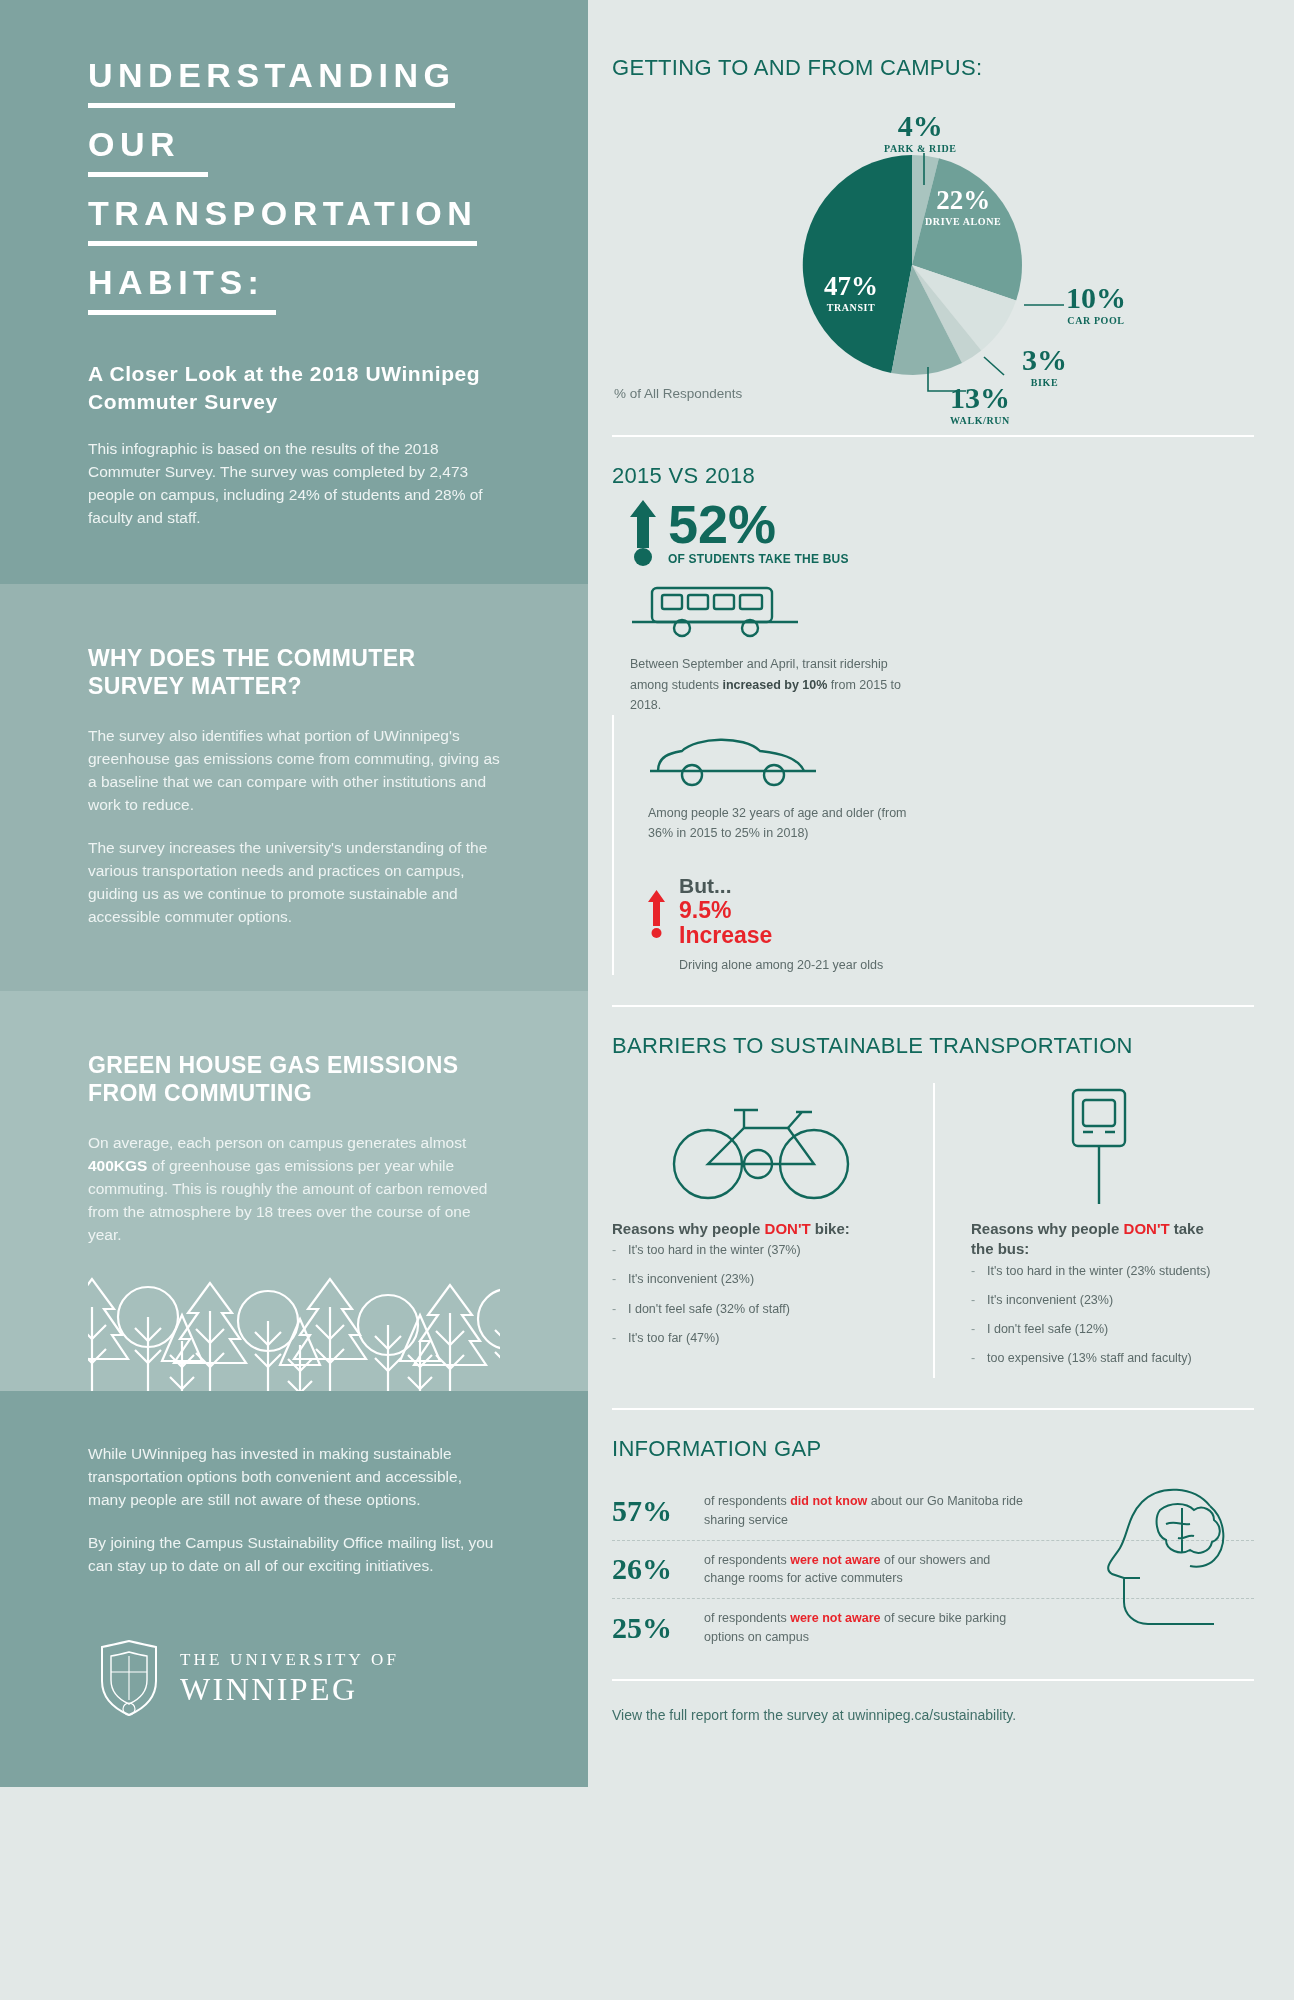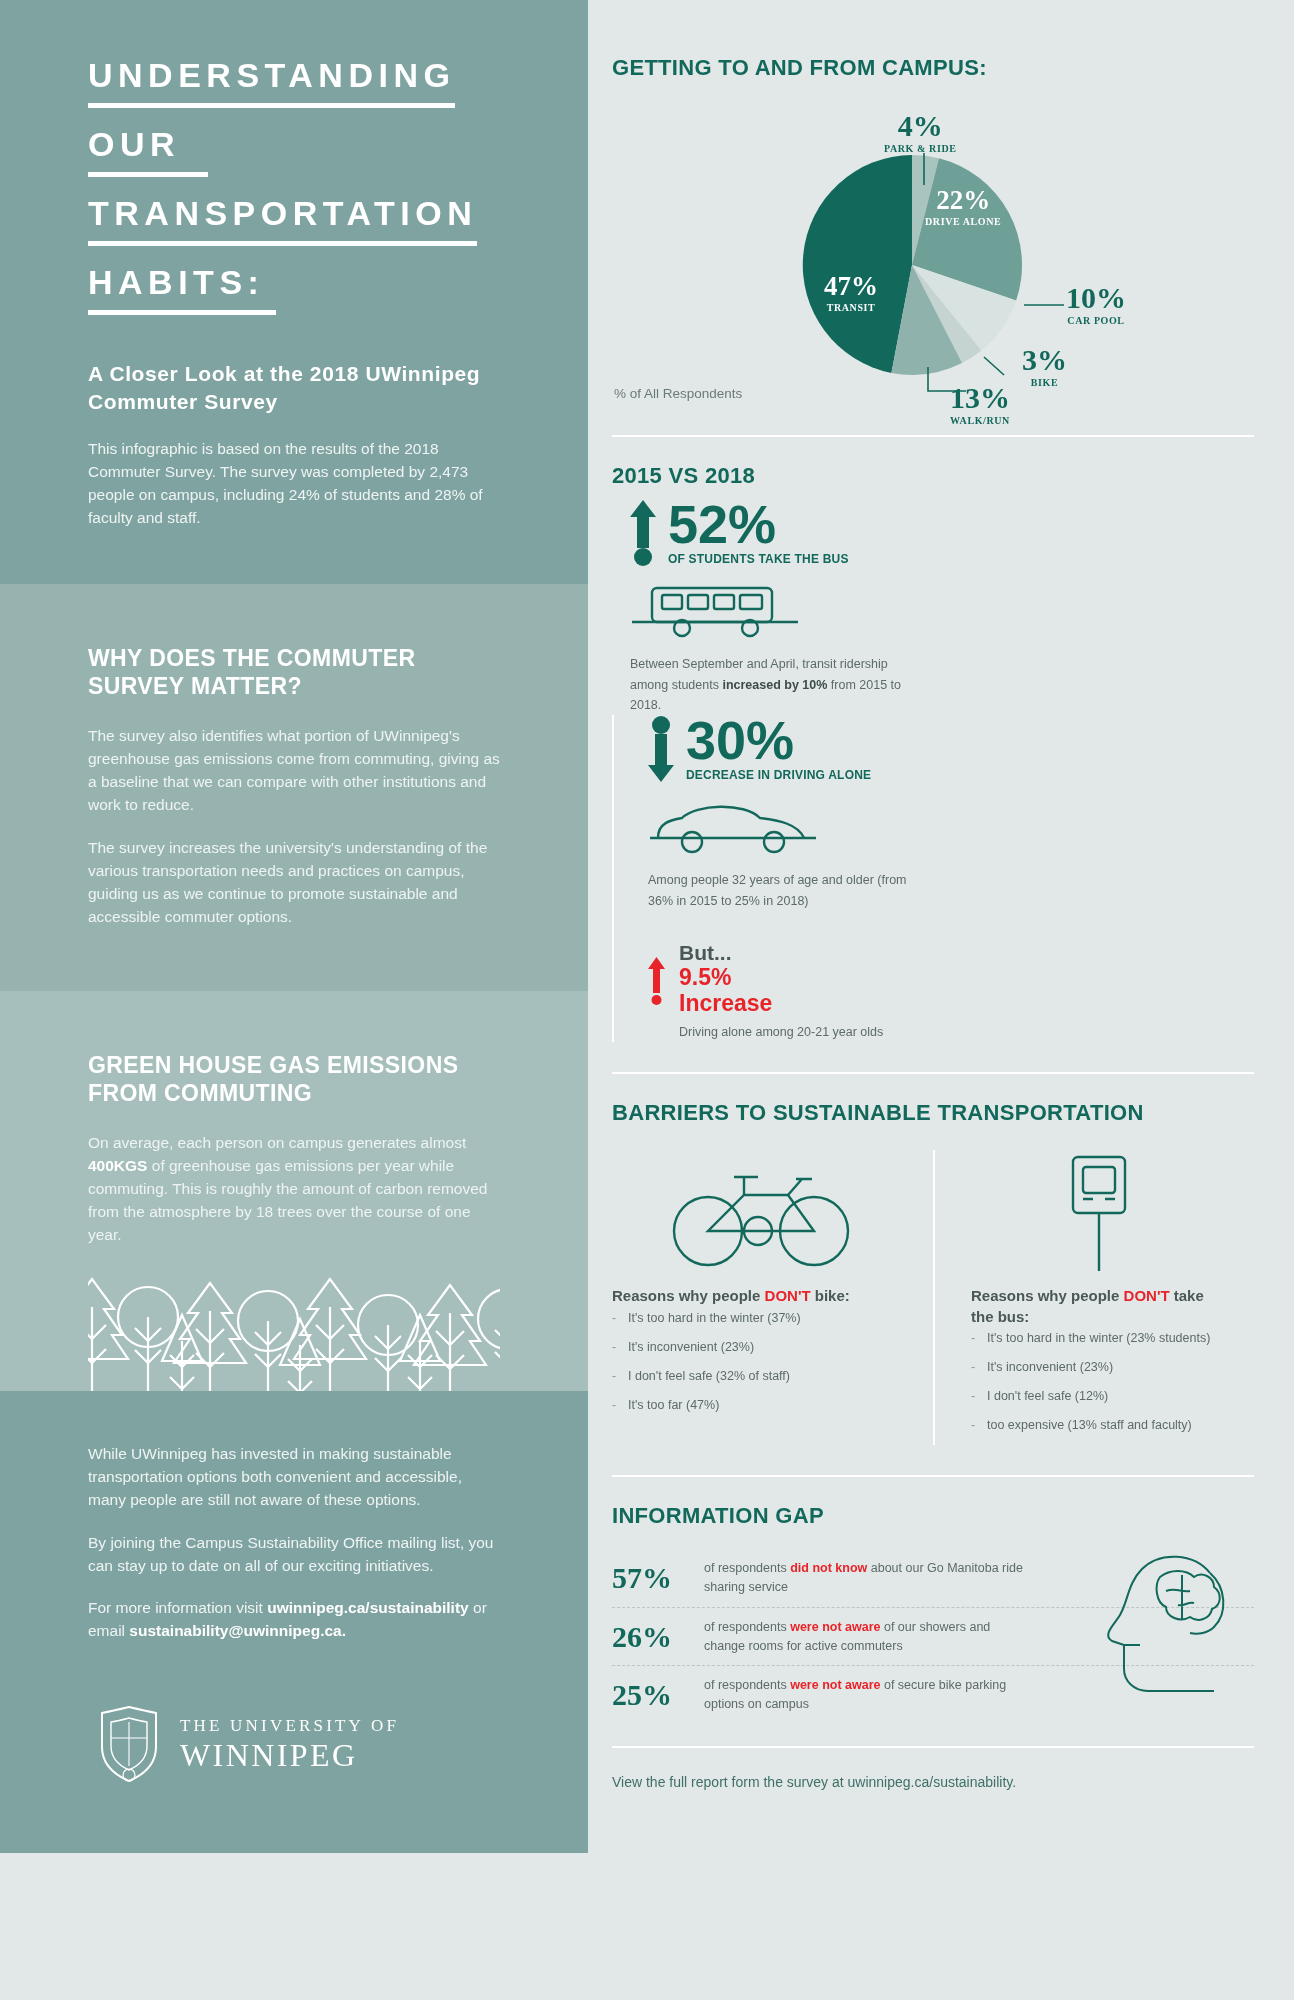--- a/index.html
+++ b/index.html
@@ -50,21 +50,21 @@
 
   .uw-logo { display:flex; align-items:center; gap:18px; margin-top:62px; padding-left:8px;}
   .crest { width:66px; height:78px; flex:none; }
   .uw-words { color:#fff; line-height:1.0; }
   .uw-words .l1 { font-size:17px; letter-spacing:3.2px; font-family:"Liberation Serif", serif; }
   .uw-words .l2 { font-size:32px; letter-spacing:2.4px; font-family:"Liberation Serif", serif; margin-top:5px;}
 
   
   .right { width:706px; background:#e2e8e7; padding:55px 40px 30px 24px; position:relative; }
   .r-head {
-    color:#11685b; font-size:22px; font-weight:700; letter-spacing:0.3px;
+    color:#11685b; font-size:22px; font-weight:400; letter-spacing:0.3px;
     text-transform:uppercase;
   }
   hr.divider { border:none; border-top:2px solid #fff; margin:30px 0 26px; }
 
   
   .pie-wrap { position:relative; height:310px; margin-top:14px; }
   .pie-note { color:#6a7a79; font-size:13.5px; position:absolute; left:2px; bottom:4px;}
   .pie-lbl { position:absolute; text-align:center; color:#11685b; }
   .pie-lbl .big { font-size:30px; font-weight:700; font-family:"Liberation Serif", serif; line-height:1; }
   .pie-lbl .sm { font-size:10px; font-weight:700; letter-spacing:0.6px; font-family:"Liberation Serif", serif; margin-top:2px;}
@@ -174,23 +174,20 @@
               <use href="#s" x="420" y="28"></use>
             <use href="#s" x="540" y="32"></use>
           </g>
         </svg>
       </div>
     </div>
 
     <div class="band band-4">
       <div class="body-text">While UWinnipeg has invested in making sustainable transportation options both convenient and accessible,  many people are still not aware of these options.</div>
       <div class="body-text">By joining the Campus Sustainability Office mailing list, you can stay up to date on all of our exciting initiatives.</div>
-      <div class="body-text" style="margin-top:20px">
-        <span>For more information visit </span><b>uwinnipeg.ca/sustainability</b><span> or email </span><b>sustainability@uwinnipeg.ca.</b>
-      </div>
       <div class="uw-logo">
         <svg class="crest" viewBox="0 0 66 78">
           <path d="M33 2 C16 6 6 8 6 8 v34 c0 18 13 28 27 34 c14 -6 27 -16 27 -34 V8 s-10 -2 -27 -6z" fill="none" stroke="#fff" stroke-width="2"></path>
           <path d="M33 13 C22 16 15 17 15 17 v24 c0 13 9 20 18 24 c9 -4 18 -11 18 -24 V17 s-7 -1 -18 -4z" fill="none" stroke="#fff" stroke-width="1.4"></path>
           <path d="M33 17 v44 M15 33 h36" stroke="#fff" stroke-width="1.1" fill="none"></path>
           <circle cx="33" cy="70" r="6" fill="none" stroke="#fff" stroke-width="1.2"></circle>
         </svg>
         <div class="uw-words">
           <div class="l1">THE UNIVERSITY OF</div>
           <div class="l2">WINNIPEG</div>
@@ -284,30 +281,20 @@
               <circle cx="120" cy="46" r="8"></circle>
             </g>
           </svg>
         </div>
         <div class="cmp-text">
           <span>Between September and April, transit ridership among students </span><b>increased by 10%</b><span> from 2015 to 2018.</span>
         </div>
       </div>
 
       <div class="cmp-col right-col">
-        <div class="stat-row">
-          <svg class="arrow-down" viewBox="0 0 26 66">
-            <circle cx="13" cy="9" r="9" fill="#11685b"></circle>
-            <path d="M13 66 L0 49 H7 V18 H19 V49 H26 Z" fill="#11685b"></path>
-          </svg>
-          <div>
-            <div class="stat-num">30%</div>
-            <div class="stat-cap">DECREASE IN DRIVING ALONE</div>
-          </div>
-        </div>
         <div class="icon-box">
           <svg width="170" height="56" viewBox="0 0 170 56">
             <g fill="none" stroke="#11685b" stroke-width="2.4">
               <path d="M10 40 C10 24 24 22 34 20 C48 6 96 4 112 20 C130 22 150 26 156 40"></path>
               <path d="M2 40 H168"></path>
               <circle cx="44" cy="44" r="10"></circle>
               <circle cx="126" cy="44" r="10"></circle>
             </g>
           </svg>
         </div>

